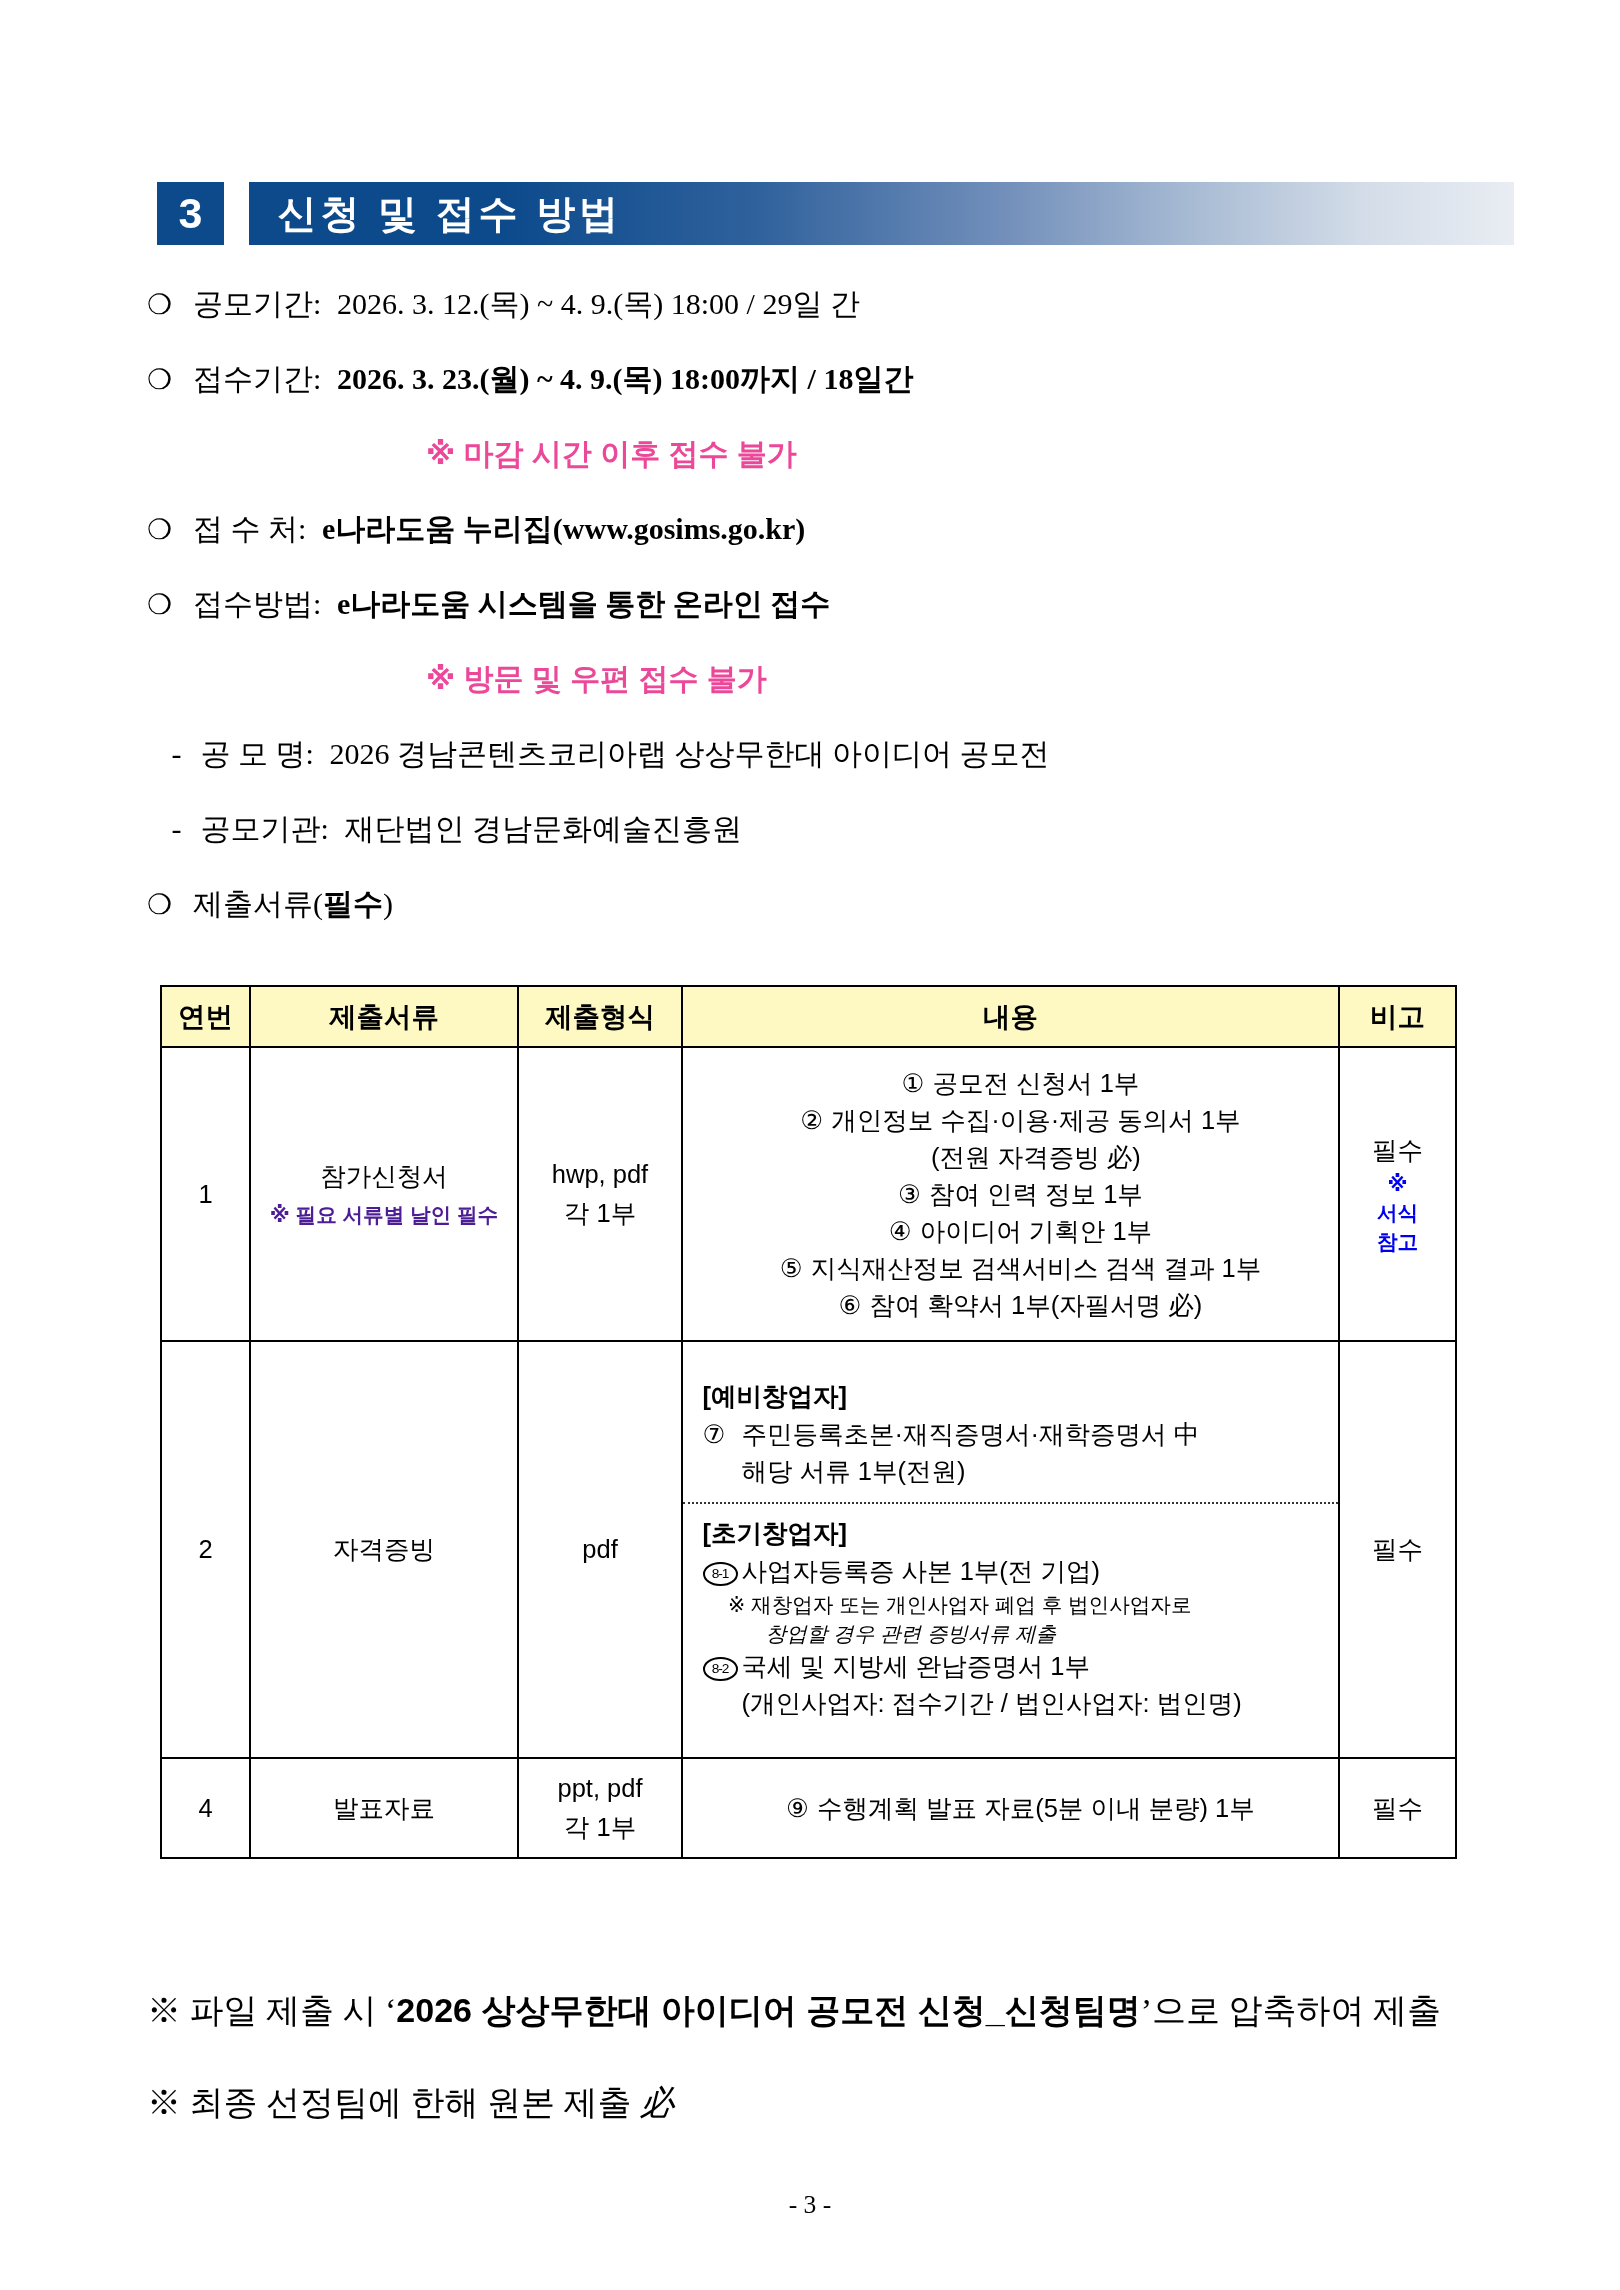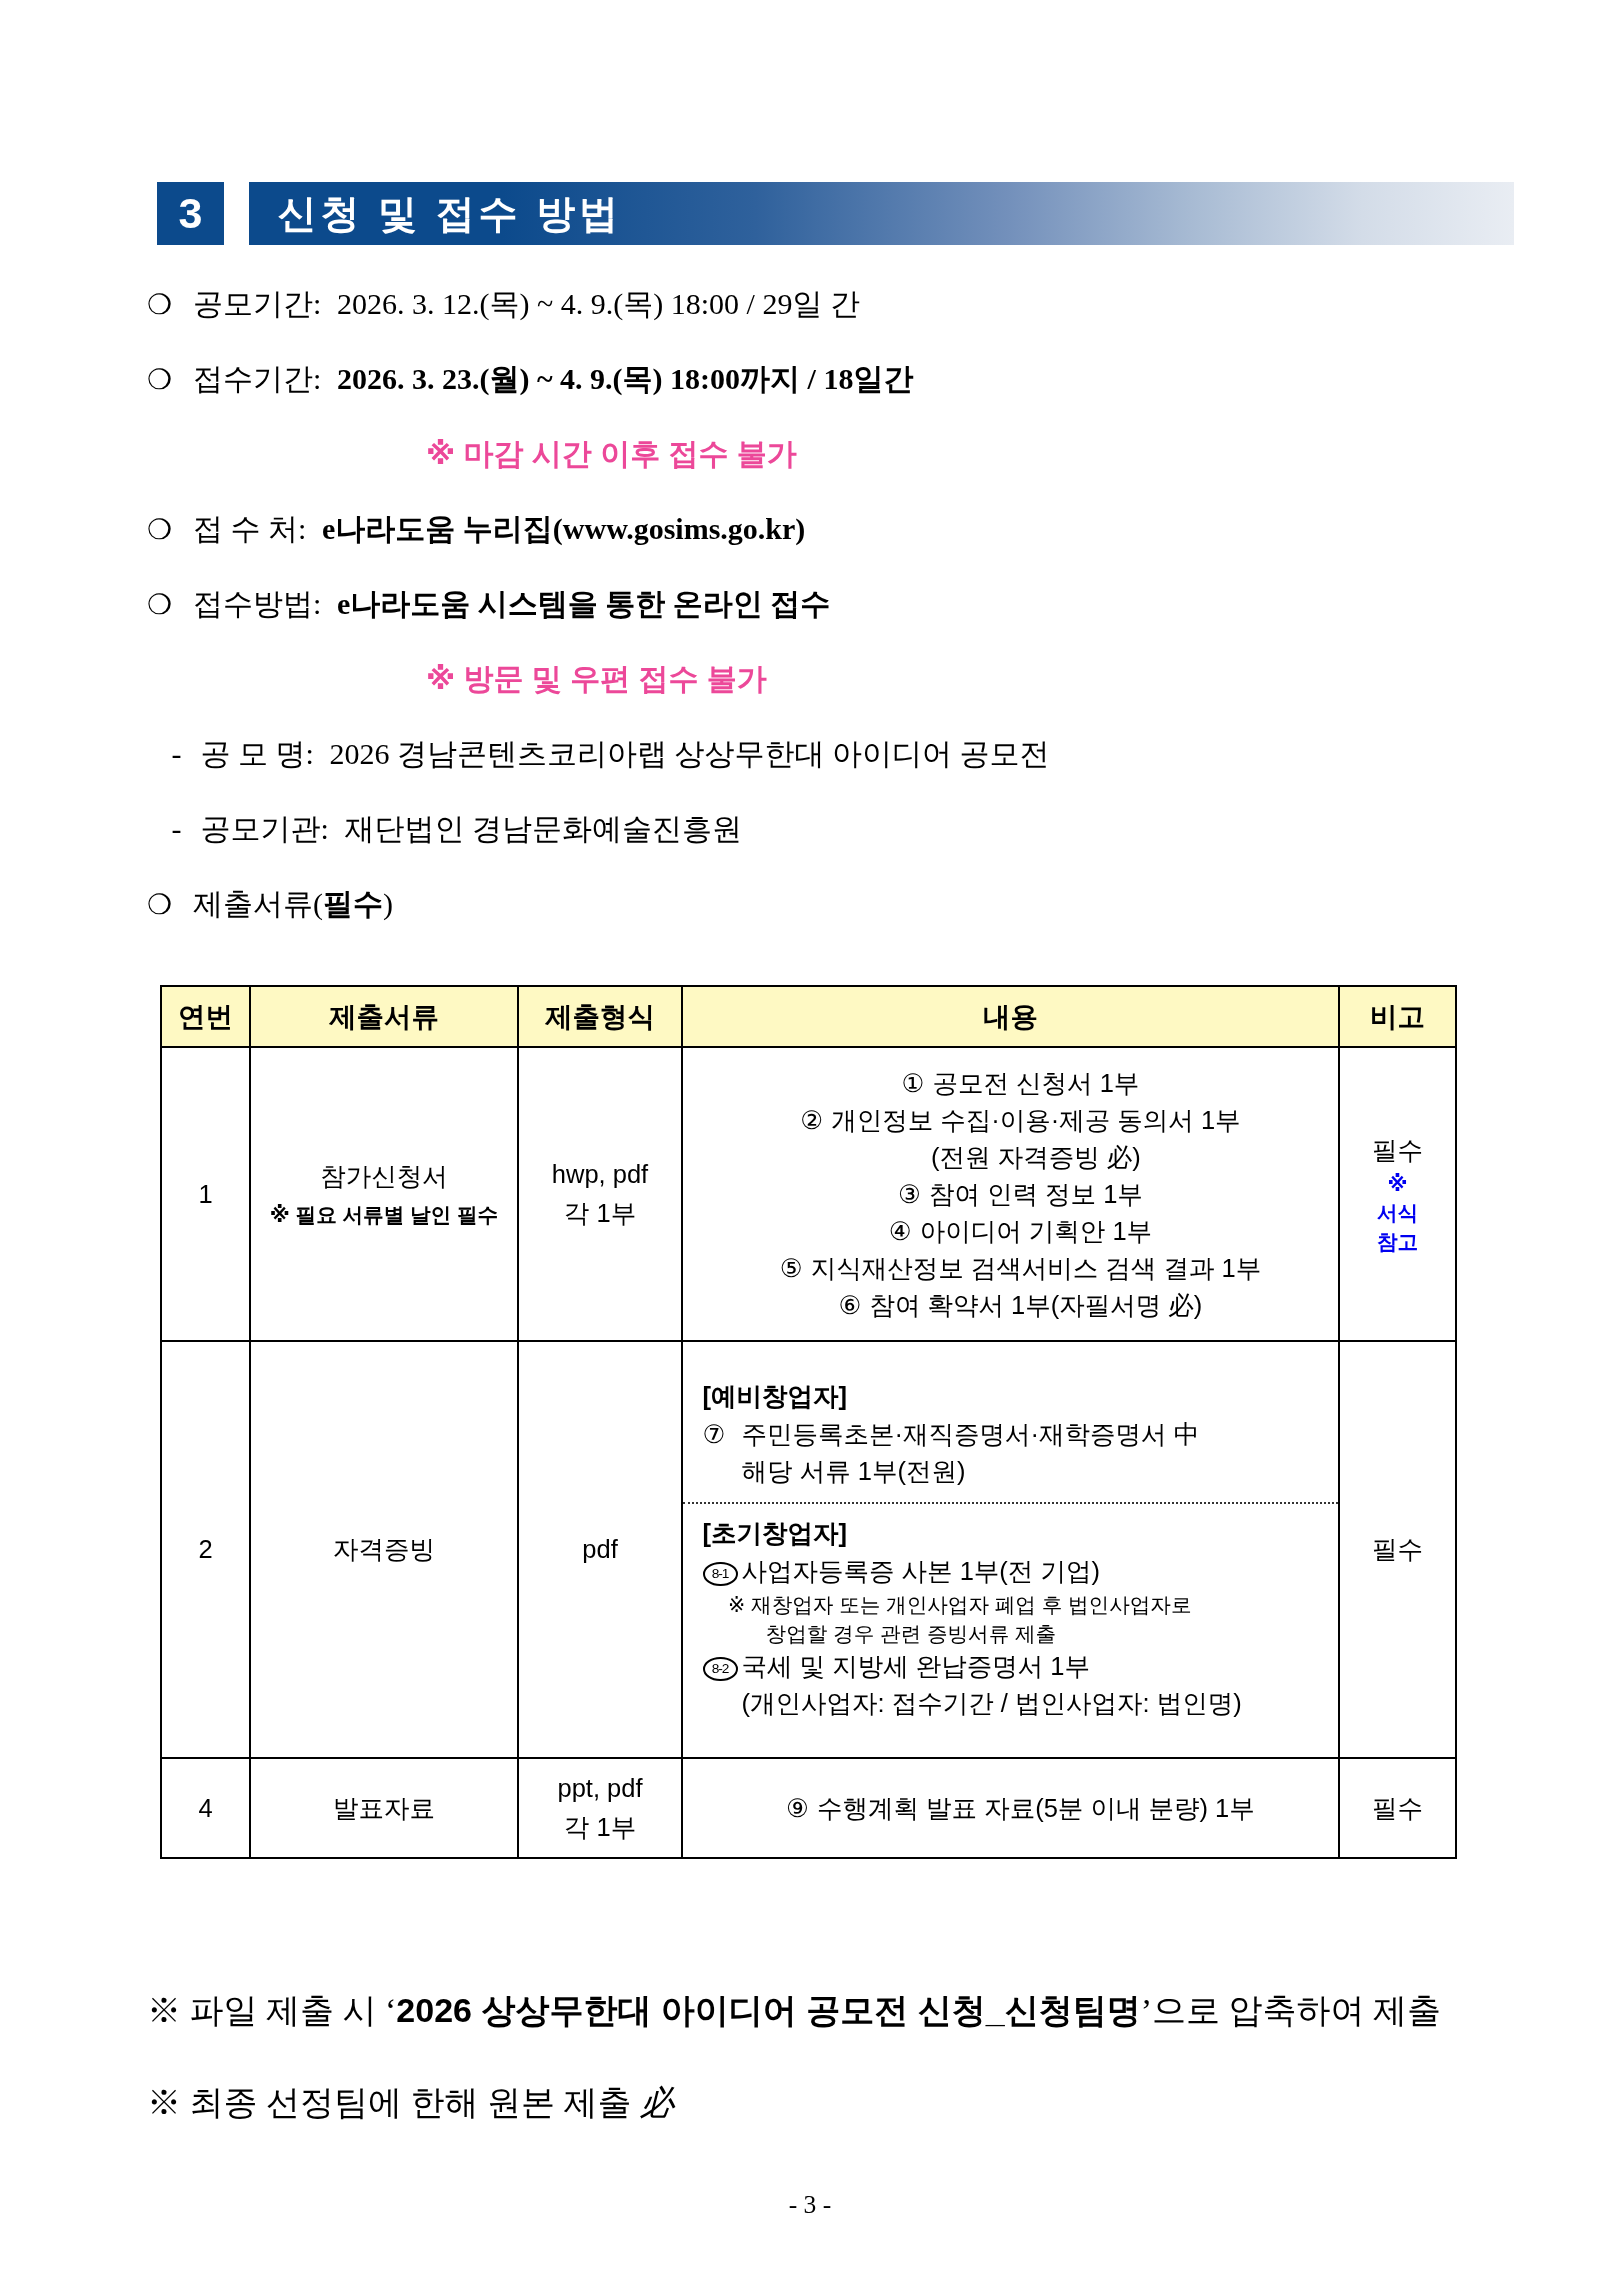--- a/index.html
+++ b/index.html
@@ -47,30 +47,30 @@
   .doc-table th, .doc-table td { border:2px solid #000; vertical-align:middle; }
   .doc-table thead th { background:#fef9c3; height:57px; font-size:27.4px; font-weight:bold; text-align:center; }
   .doc-table td { text-align:center; }
   td.content { text-align:center; padding:15.7px 7.8px 15.7px 19.6px; }
   td.content-split { text-align:left; padding:0; }
   .cl { line-height:37px; white-space:nowrap; }
   .m  { display:inline-block; width:39px; }
   .cont { padding-left:39px; }
   .small { font-size:20.6px; line-height:29px; }
   .small-first { padding-left:25.5px; }
-  .small-cont  { padding-left:63px; }
+  .small-cont  { padding-left:63px;font-style:italic; }
   .secA { padding:15.7px 7.8px 11.8px 19.6px; border-bottom:2px dotted #333; }
   .secB { padding:9.8px 7.8px 15.7px 19.6px; }
   .sec-title-line { font-weight:bold; line-height:39px; white-space:nowrap; }
   .oval {
     display:inline-block; width:35px; height:24.5px; box-sizing:border-box;
     border:2px solid #000; border-radius:50%; font-size:13.7px; line-height:20.6px;
     text-align:center; margin-right:3.9px; vertical-align:2px; font-weight:normal; letter-spacing:-1px;
   }
-  .doc-note { font-size:20.6px; font-weight:bold; color:#000000; margin-top:7.8px; line-height:1.3; }
+  .doc-note { font-size:20.6px; font-weight:bold; color:#4c1d95; margin-top:7.8px; line-height:1.3; }
   .fmt-line { line-height:39px; }
   .remark-main { line-height:37px; }
   .remark-note { font-size:20.6px; font-weight:bold; color:#0000f0; line-height:29px; }
   
   .footnotes { position:absolute; top:1988px; left:147px; font-size:34px; }
   .fn { margin-bottom:46px; white-space:nowrap; }
   .gb { font-family:"Liberation Sans","DejaVu Sans",sans-serif; font-weight:bold; }
   .page-footer { position:absolute; bottom:71px; left:0; width:100%; text-align:center; font-size:25.5px; }
 </style>
 </head>

